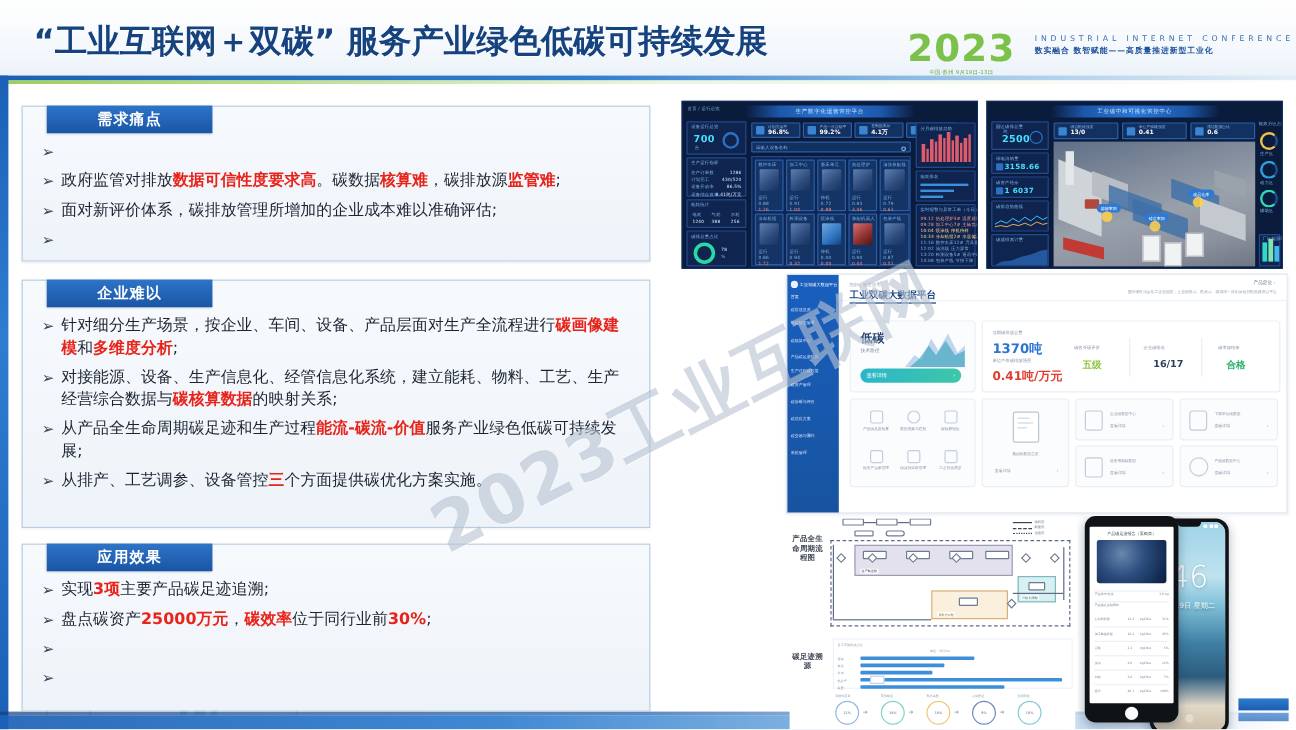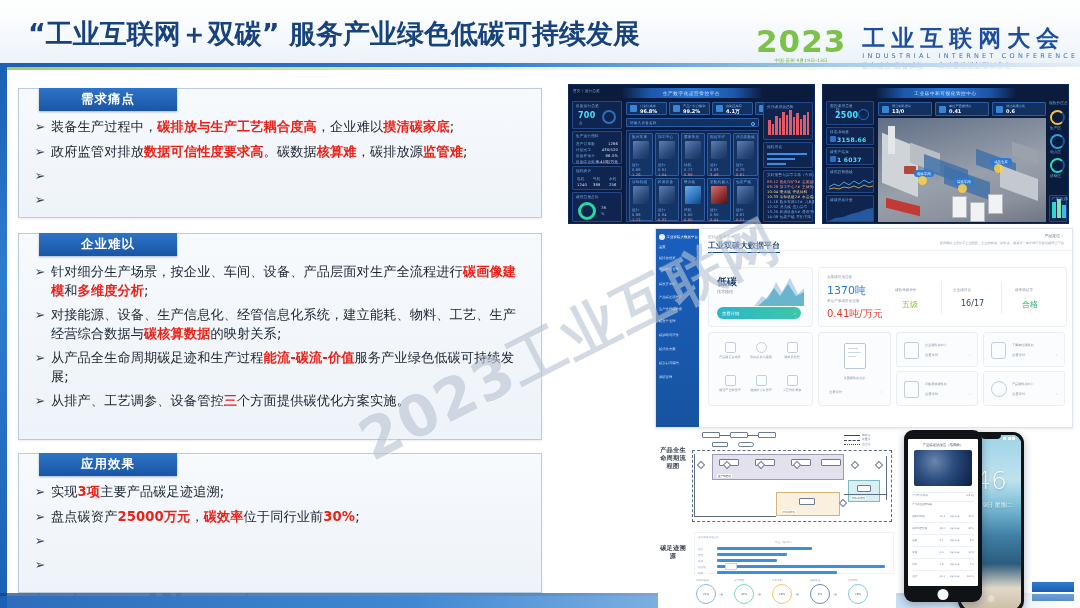--- a/index.html
+++ b/index.html
@@ -130,21 +130,21 @@
   .p-right-sub { position:absolute; right:8px; top:12px; font-size:3.2px; color:#98a6b8; white-space:nowrap;}
   .p-card { position:absolute; background:#fbfcfe; border:1px solid #eaeff5; border-radius:3px; }
   .p-badge-big { position:absolute; font-size:10px; font-weight:bold; color:#21406d; }
   .p-badge-sub { position:absolute; font-size:4px; color:#7e8da1; }
   .p-chart { position:absolute; }
   .p-btn { position:absolute; height:12px; border-radius:6px;
     background:linear-gradient(90deg,#2ab6c9,#3ec7a8); color:#fff;
     font-size:4.3px; display:flex; align-items:center; justify-content:space-between;
     padding:0 5px; }
   .p-kpi-lbl { position:absolute; font-size:3.6px; color:#8b99ab; white-space:nowrap;}
-  .p-kpi-num { position:absolute; font-weight:normal; white-space:nowrap;}
+  .p-kpi-num { position:absolute; font-weight:bold; white-space:nowrap;}
   .p-sep { position:absolute; width:1px; background:#e9eef4; }
   .p-ico-cell { position:absolute; text-align:center; }
   .p-ico { width:11px; height:11px; margin:0 auto; border:1px solid #b9c6d6; border-radius:2px; opacity:.85;}
   .p-ico-t { font-size:3.1px; color:#8b99ab; margin-top:1.5px; white-space:nowrap; }
   .p-linkrow { position:absolute; font-size:3.3px; color:#8b99ab; display:flex;
     align-items:center; justify-content:space-between; }
 
   
   #flow { left:658px; top:432px; width:238px; height:176px; background:#ffffff; }
   .flow-lbl { position:absolute; font-size:6.2px; color:#3c4553; font-weight:bold;
@@ -229,21 +229,20 @@
   <div class="header">
     <div class="title">“工业互联网＋双碳” 服务产业绿色低碳可持续发展</div>
 
     <div class="logo">
       <div style="display:flex;flex-direction:column;align-items:center;">
         <div class="logo-year">2023</div>
         <div class="logo-year-sub">中国·苏州 9月19日-13日</div>
       </div>
       <div class="logo-divider"></div>
       <div style="display:flex;flex-direction:column;">
-        <div class="logo-cn">工业互联网大会</div>
         <div class="logo-en">INDUSTRIAL INTERNET CONFERENCE</div>
         <div class="logo-tag">数实融合 数智赋能——高质量推进新型工业化</div>
       </div>
     </div>
   </div>
   <div class="rule-top"></div>
   <div class="rule-top2"></div>
   <div class="left-accent"></div>
 
   <div class="deco-bottom">
@@ -270,28 +269,28 @@
     </div>
   </div>
   <div class="bottom-band2"></div>
   <div class="bottom-band"></div>
 
   <div class="panel" id="panel1">
     <div class="panel-tab">需求痛点</div>
     <div class="panel-body">
       <div class="bullet">
         <span class="arrow">➢</span>
-        <span class="btext"><span>装备生产过程中，</span><span class="hl">碳排放与生产工艺耦合度高</span><span>，企业难以</span><span class="hl">摸清碳家底</span><span>;</span></span>
       </div>
       <div class="bullet">
         <span class="arrow">➢</span>
         <span class="btext"><span>政府监管对排放</span><span class="hl">数据可信性度要求高</span><span>。碳数据</span><span class="hl">核算难</span><span>，碳排放源</span><span class="hl">监管难</span><span>;</span></span>
       </div>
       <div class="bullet">
         <span class="arrow">➢</span>
+        <span class="btext">面对新评价体系，碳排放管理所增加的企业成本难以准确评估;</span>
       </div>
       <div class="bullet">
         <span class="arrow">➢</span>
       </div>
     </div>
   </div>
 
   <div class="panel" id="panel2">
     <div class="panel-tab">企业难以</div>
     <div class="panel-body">

